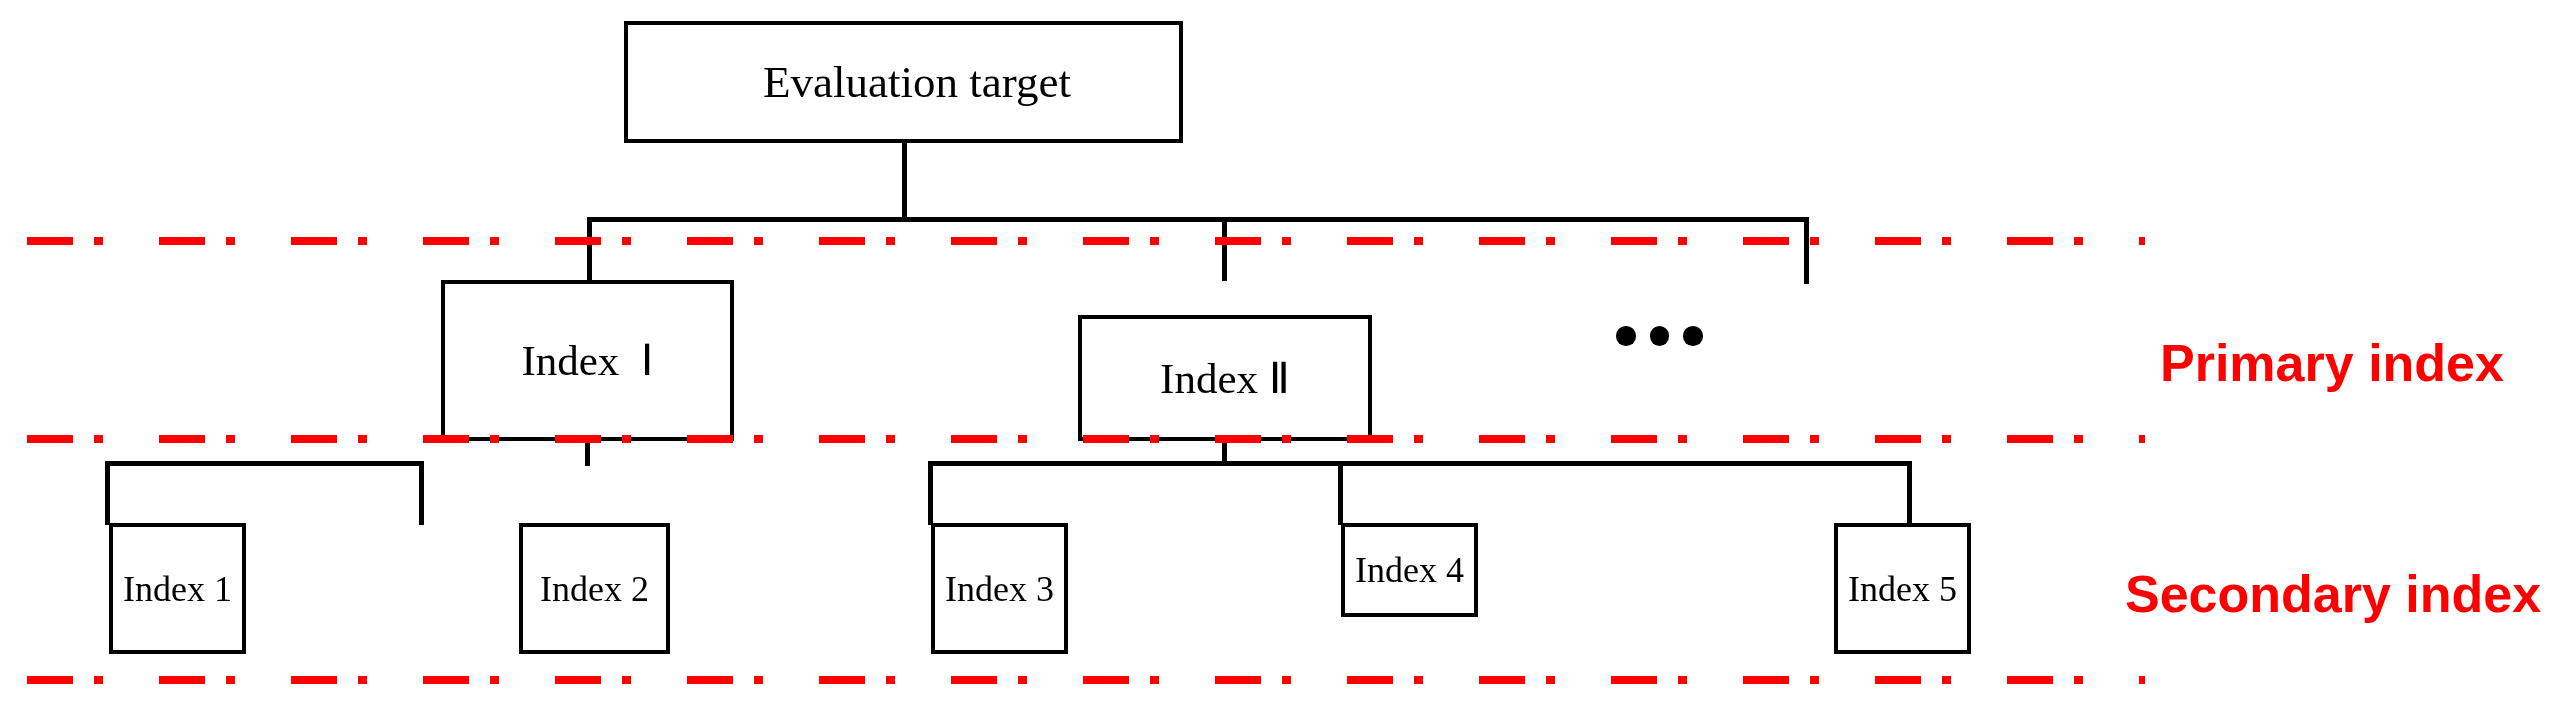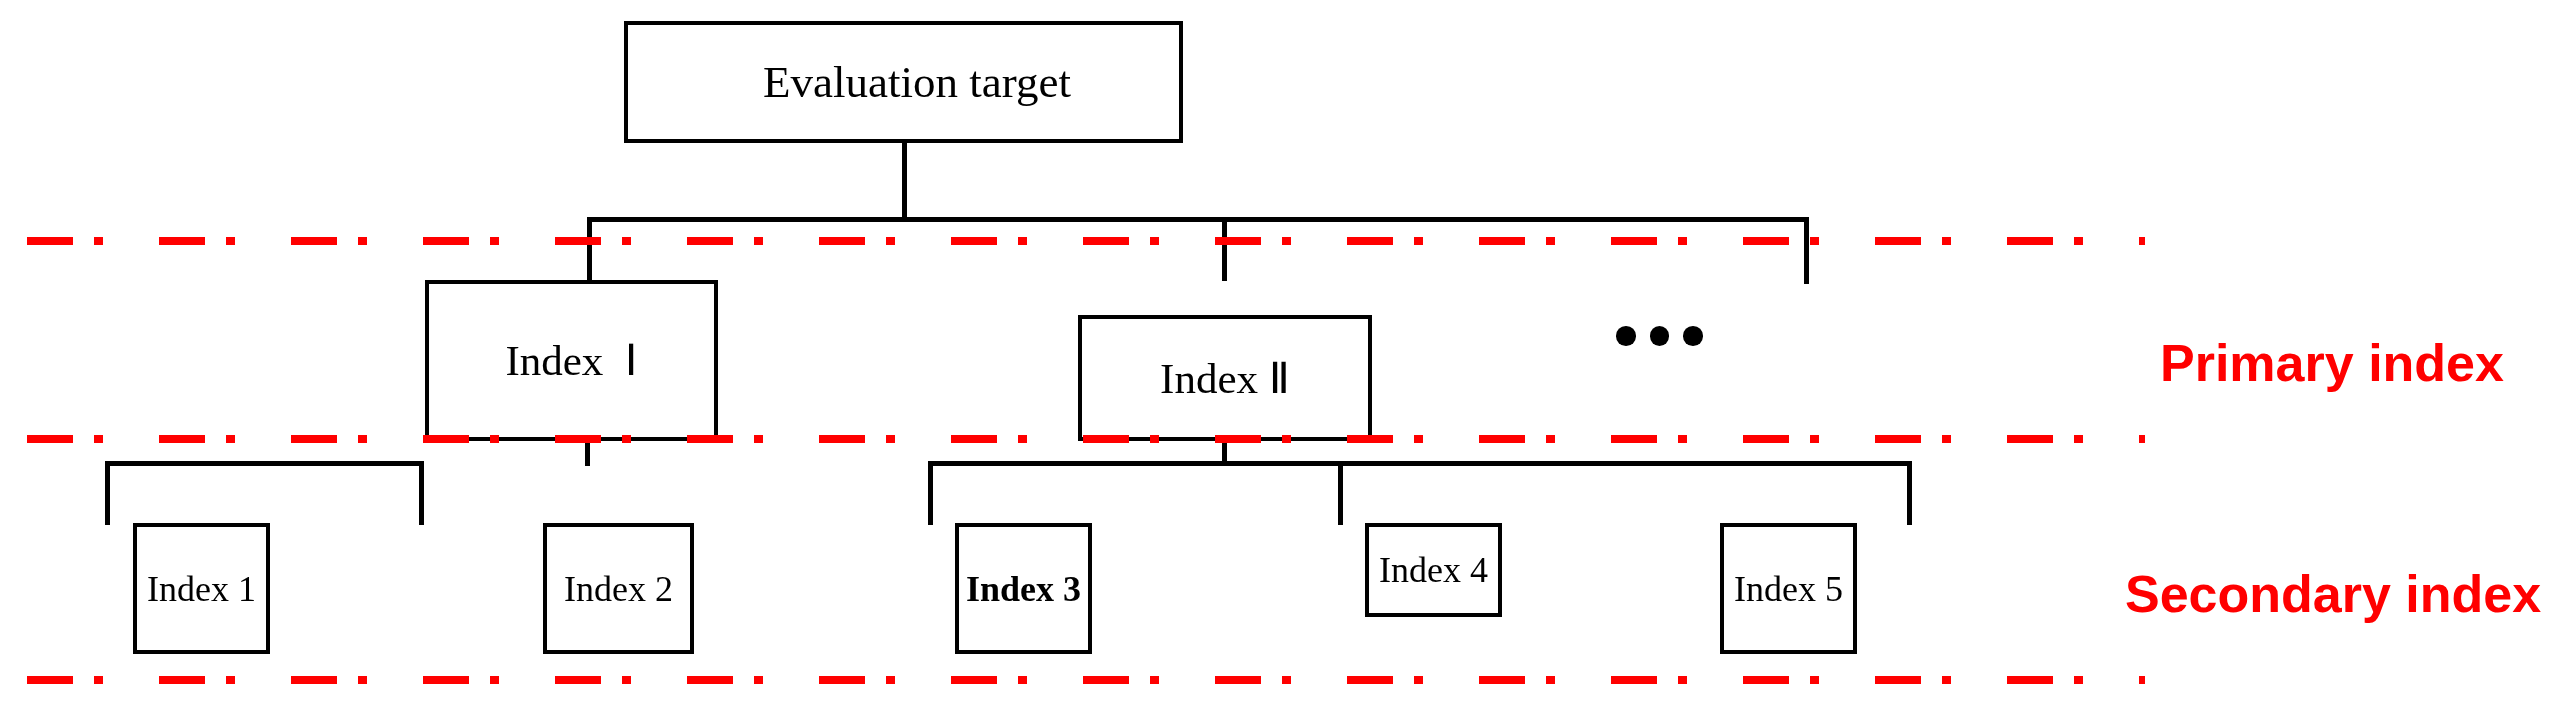--- a/index.html
+++ b/index.html
@@ -17,21 +17,21 @@
     justify-content:center;
     color:#000;
     font-family:"Liberation Serif", serif;
     font-weight:400;
     white-space:pre;
     line-height:1;
     z-index:6;
   }
   .node.target{font-size:45px;}
   .node.level1{font-size:43px;}
-  .node.leaf{font-size:36px;margin-left:24px;}
+  .node.leaf{font-size:36px;}
 
   
   .hline{position:absolute;background:#000;height:4.9px;z-index:5;}
   .vline{position:absolute;background:#000;width:4.9px;z-index:5;}
 
   
   .ellipsis{position:absolute;z-index:6;display:flex;align-items:center;gap:14px;}
   .ellipsis .dot{width:19.6px;height:19.6px;border-radius:50%;background:#000;}
 
   
@@ -72,21 +72,21 @@
 
   <div class="vline" style="left:902px;top:140px;height:82px;"></div>
 
   <div class="hline" style="left:587px;top:217px;width:1222px;"></div>
   <div class="vline" style="left:587px;top:217px;height:67px;"></div>
   <div class="vline" style="left:1222px;top:217px;height:64px;"></div>
   <div class="vline" style="left:1804px;top:217px;height:67px;"></div>
 
   <div class="sep" style="left:26.6px;top:237px;width:2118px;"></div>
 
-  <div class="node level1" style="left:425px;top:280px;width:293px;height:161px;">
+  <div class="node level1" style="left:441px;top:280px;width:293px;height:161px;">
     <span>Index  Ⅰ</span>
   </div>
 
   <div class="node level1" style="left:1078px;top:279px;width:294px;height:126px;margin-top:36px;">
     <span>Index Ⅱ</span>
   </div>
 
   <div class="ellipsis" style="left:1616px;top:326px;">
     <span class="dot"></span>
     <span class="dot"></span>
@@ -108,29 +108,29 @@
   <div class="vline" style="left:1907px;top:461px;height:64px;"></div>
 
   <div class="node leaf" style="left:109px;top:523px;width:137px;height:131px;">
     <span>Index 1</span>
   </div>
 
   <div class="node leaf" style="left:519px;top:523px;width:151px;height:131px;">
     <span>Index 2</span>
   </div>
 
-  <div class="node leaf" style="left:931px;top:523px;width:137px;height:131px;font-weight:bold;">
+  <div class="node leaf" style="left:931px;top:523px;width:137px;height:131px;">
     <span>Index 3</span>
   </div>
 
   <div class="node leaf" style="left:1341px;top:523px;width:137px;height:94px;">
     <span>Index 4</span>
   </div>
 
-  <div class="node leaf" style="left:1696px;top:523px;width:137px;height:131px;">
+  <div class="node leaf" style="left:1834px;top:523px;width:137px;height:131px;">
     <span>Index 5</span>
   </div>
 
   <div class="sep" style="left:26.6px;top:676px;width:2118px;"></div>
 
   <div class="sidelabel" style="left:2160px;top:337px;">Primary index</div>
 
   <div class="sidelabel" style="left:2125px;top:568px;">Secondary index</div>
 
 </div>

